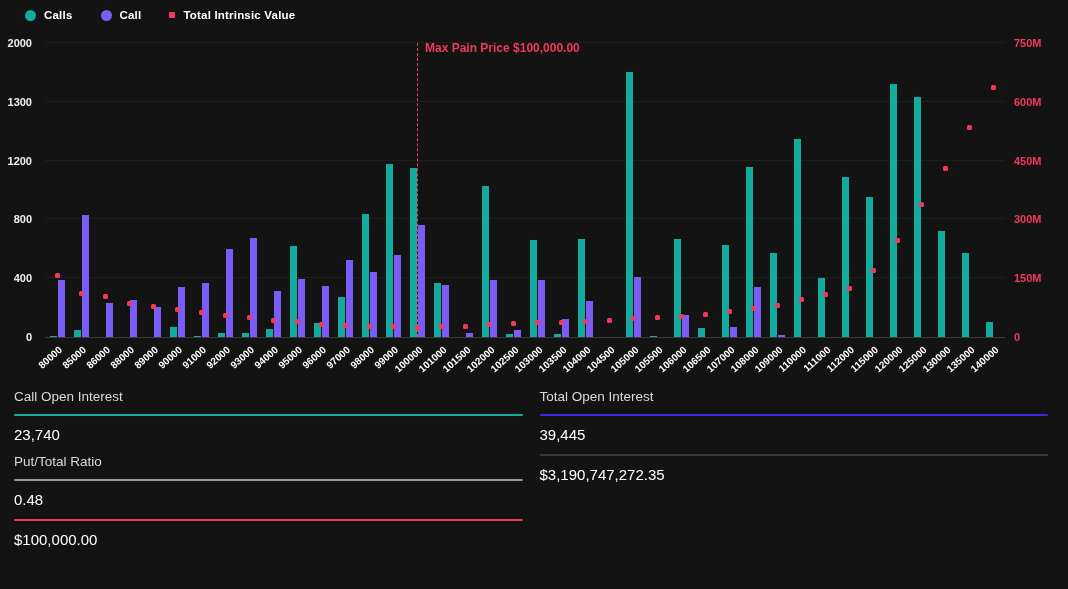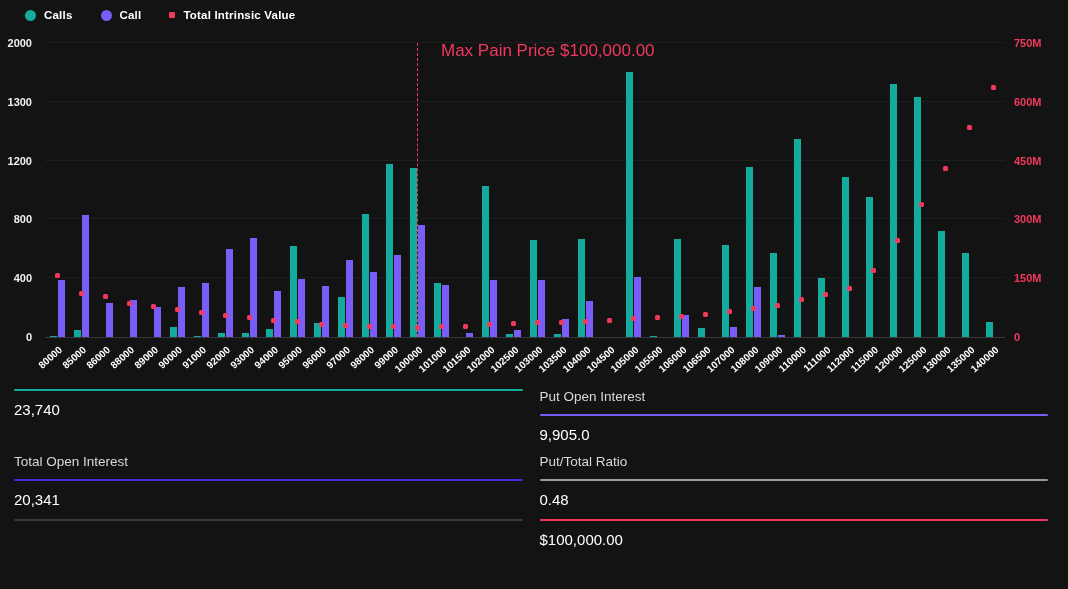--- a/index.html
+++ b/index.html
@@ -24,21 +24,21 @@
   .left-ticks{position:absolute;left:0;top:43px;width:38px;height:294px;}
   .left-ticks span{position:absolute;right:6px;font-size:11px;font-weight:700;color:#f0f0f0;}
   .right-ticks{position:absolute;left:1012px;top:43px;width:54px;height:294px;}
   .right-ticks span{position:absolute;left:2px;font-size:11px;font-weight:700;}
   .x-labels{position:absolute;left:45px;top:338px;width:960px;height:46px;}
   .x-labels span{
     position:absolute;top:6px;font-size:10px;font-weight:700;color:#fff;white-space:nowrap;
     transform:rotate(-42deg);transform-origin:100% 0;
   }
   .maxpain-line{position:absolute;top:0;bottom:0;width:0;border-left:1px dashed;}
-  .maxpain-label{position:absolute;left:23px;top:-2px;font-size:17px;font-weight:400;white-space:nowrap;}
+  .maxpain-label{position:absolute;left:7px;top:-2px;font-size:12px;font-weight:700;white-space:nowrap;}
   
   .stats{
     position:absolute;top:386px;left:0;width:1068px;box-sizing:border-box;
     display:grid;grid-template-columns:1fr 1fr;column-gap:17px;padding:0 20px 0 14px;
   }
   .stat-cell{padding:3px 0 8px;}
   .stat-label{font-size:13.5px;color:#d9d9d9;margin-bottom:10px;}
   .stat-line{height:2px;border-radius:1px;background:#3a3a3a;}
   .stat-value{margin-top:10px;font-size:15px;color:#fff;}
 </style>
@@ -310,38 +310,35 @@
       <span style="right: 108px;">120000</span>
       <span style="right: 84px;">125000</span>
       <span style="right: 60px;">130000</span>
       <span style="right: 36px;">135000</span>
       <span style="right: 12px;">140000</span>
     </div>
 </div>
 
 <div class="stats">
   <div class="stat-cell">
+    <div class="stat-label">Call Open Interest</div>
     <div class="stat-line" style="background: rgb(18, 171, 158);"></div>
     <div class="stat-value">23,740</div>
   </div>
   <div class="stat-cell">
-    <div class="stat-label">Put Open Interest</div>
-    <div class="stat-line" style="background: rgb(122, 92, 246);"></div>
-    <div class="stat-value">9,905.0</div>
-  </div>
-  <div class="stat-cell">
     <div class="stat-label">Total Open Interest</div>
     <div class="stat-line" style="background: rgb(59, 43, 221);"></div>
-    <div class="stat-value">20,341</div>
+    <div class="stat-value">39,445</div>
   </div>
   <div class="stat-cell">
     <div class="stat-label">Put/Total Ratio</div>
     <div class="stat-line" style="background: rgb(154, 154, 154);"></div>
     <div class="stat-value">0.48</div>
   </div>
   <div class="stat-cell">
     <div class="stat-line" style="background: rgb(58, 58, 58);"></div>
+    <div class="stat-value">$3,190,747,272.35</div>
   </div>
   <div class="stat-cell">
     <div class="stat-line" style="background: rgb(242, 56, 92);"></div>
     <div class="stat-value">$100,000.00</div>
   </div>
 </div>
 
 </body></html>

